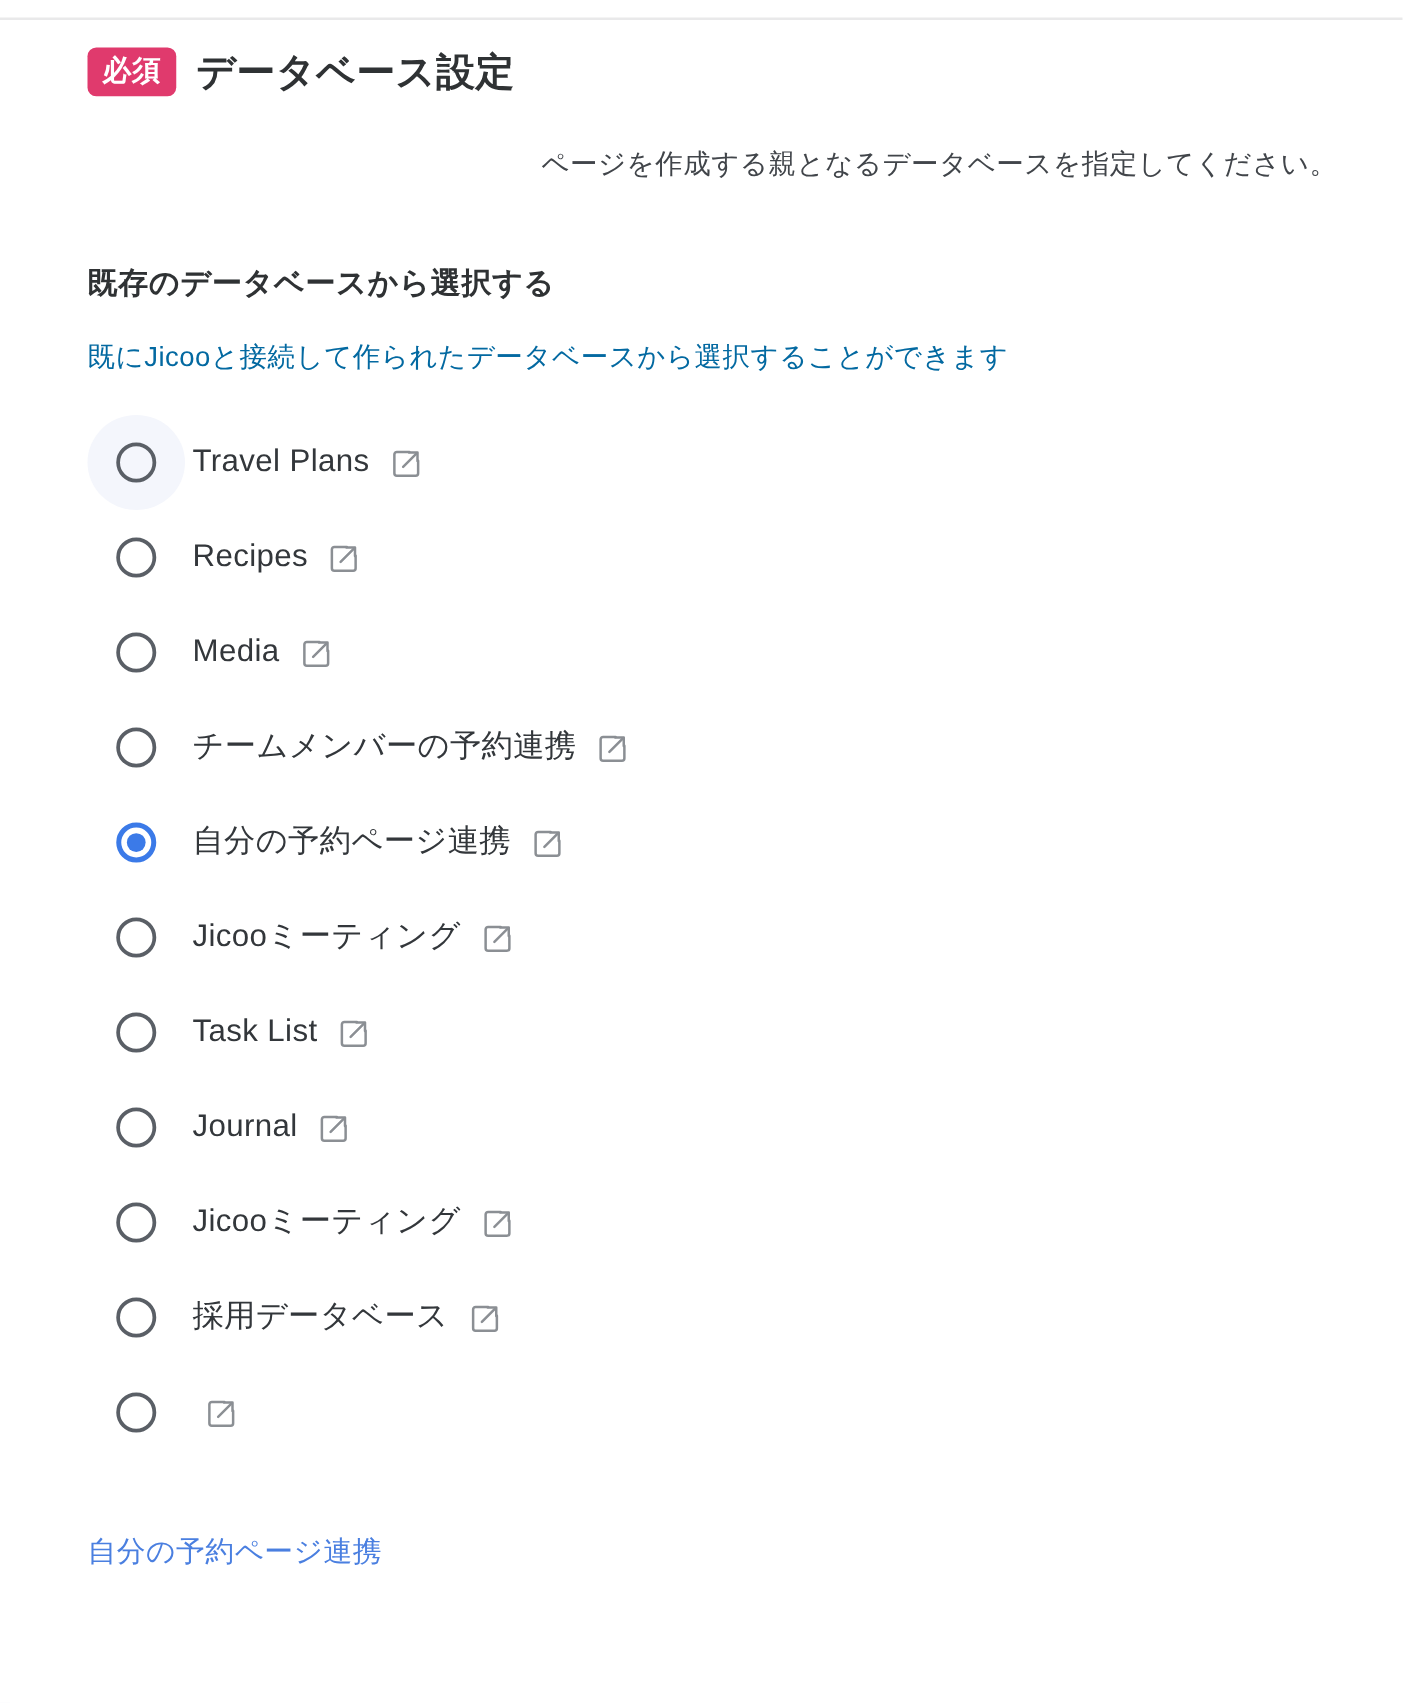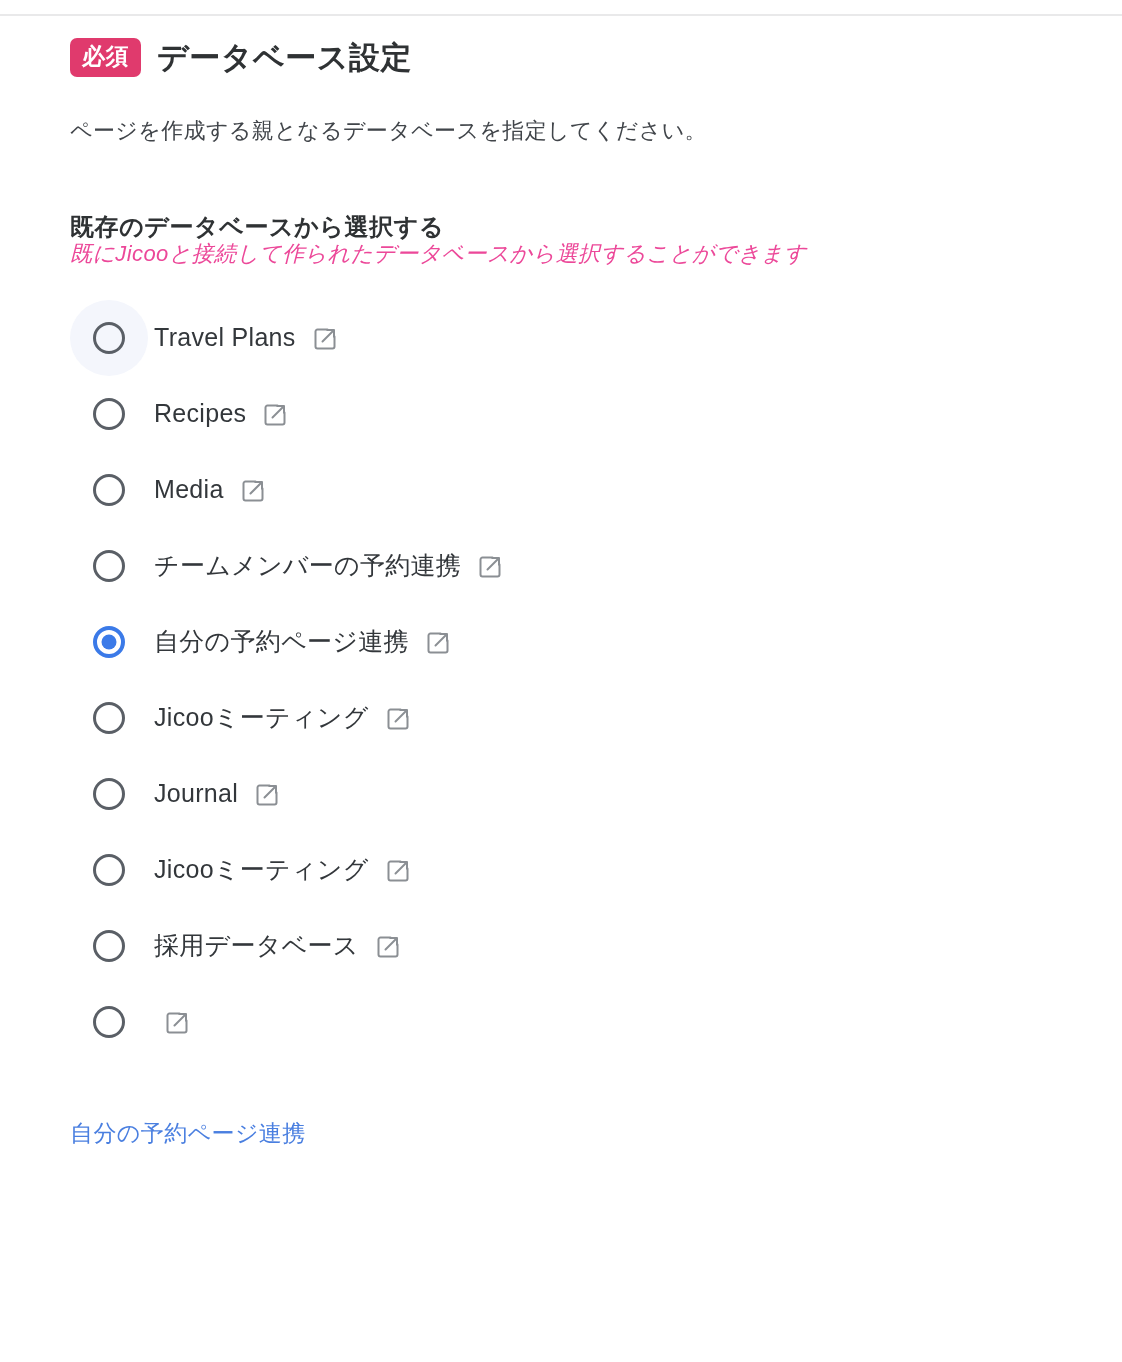--- a/index.html
+++ b/index.html
@@ -81,35 +81,36 @@
     line-height: 1;
   }
 
   
   .lead {
     margin-top: 36px;
     font-size: 22px;
     color: #41454a;
     letter-spacing: 0.4px;
     line-height: 1.4;
+    text-align: right;
   }
   .subheading {
     margin-top: 68px;
     font-size: 24px;
     font-weight: bold;
     color: #2f3234;
     letter-spacing: 0.6px;
     line-height: 1;
   }
   .sub-desc {
+    margin-top: 32px;
     font-size: 22px;
-    color: #ec4899;
+    color: #0369a1;
     letter-spacing: 0.4px;
     line-height: 1.4;
-    font-style: italic;
   }
 
   
   .radio-list {
     margin-top: 30px;
   }
   .radio-row {
     position: relative;
     display: flex;
     align-items: center;
@@ -282,20 +283,33 @@
               <path d="M15.5 3.5 H5.5 A2 2 0 0 0 3.5 5.5 V20.5 A2 2 0 0 0 5.5 22.5 H20.5 A2 2 0 0 0 22.5 20.5 V10.5" fill="none" stroke="#8b8f94" stroke-width="2" stroke-linecap="round"></path>
               <line x1="10.5" y1="15.5" x2="21.5" y2="4.5" stroke="#8b8f94" stroke-width="2" stroke-linecap="round"></line>
               <path d="M15.2 4 H22 V10.8" fill="none" stroke="#8b8f94" stroke-width="2" stroke-linecap="round" stroke-linejoin="round"></path>
             </svg>
           </span>
         </div>
         <div class="radio-row">
           <div class="radio-hit">
             <span class="radio-outer"></span>
           </div>
+          <span class="radio-label">Task List</span>
+          <span class="ext-icon">
+            <svg width="26" height="26" viewBox="0 0 26 26">
+              <path d="M15.5 3.5 H5.5 A2 2 0 0 0 3.5 5.5 V20.5 A2 2 0 0 0 5.5 22.5 H20.5 A2 2 0 0 0 22.5 20.5 V10.5" fill="none" stroke="#8b8f94" stroke-width="2" stroke-linecap="round"></path>
+              <line x1="10.5" y1="15.5" x2="21.5" y2="4.5" stroke="#8b8f94" stroke-width="2" stroke-linecap="round"></line>
+              <path d="M15.2 4 H22 V10.8" fill="none" stroke="#8b8f94" stroke-width="2" stroke-linecap="round" stroke-linejoin="round"></path>
+            </svg>
+          </span>
+        </div>
+        <div class="radio-row">
+          <div class="radio-hit">
+            <span class="radio-outer"></span>
+          </div>
           <span class="radio-label">Journal</span>
           <span class="ext-icon">
             <svg width="26" height="26" viewBox="0 0 26 26">
               <path d="M15.5 3.5 H5.5 A2 2 0 0 0 3.5 5.5 V20.5 A2 2 0 0 0 5.5 22.5 H20.5 A2 2 0 0 0 22.5 20.5 V10.5" fill="none" stroke="#8b8f94" stroke-width="2" stroke-linecap="round"></path>
               <line x1="10.5" y1="15.5" x2="21.5" y2="4.5" stroke="#8b8f94" stroke-width="2" stroke-linecap="round"></line>
               <path d="M15.2 4 H22 V10.8" fill="none" stroke="#8b8f94" stroke-width="2" stroke-linecap="round" stroke-linejoin="round"></path>
             </svg>
           </span>
         </div>
         <div class="radio-row">

